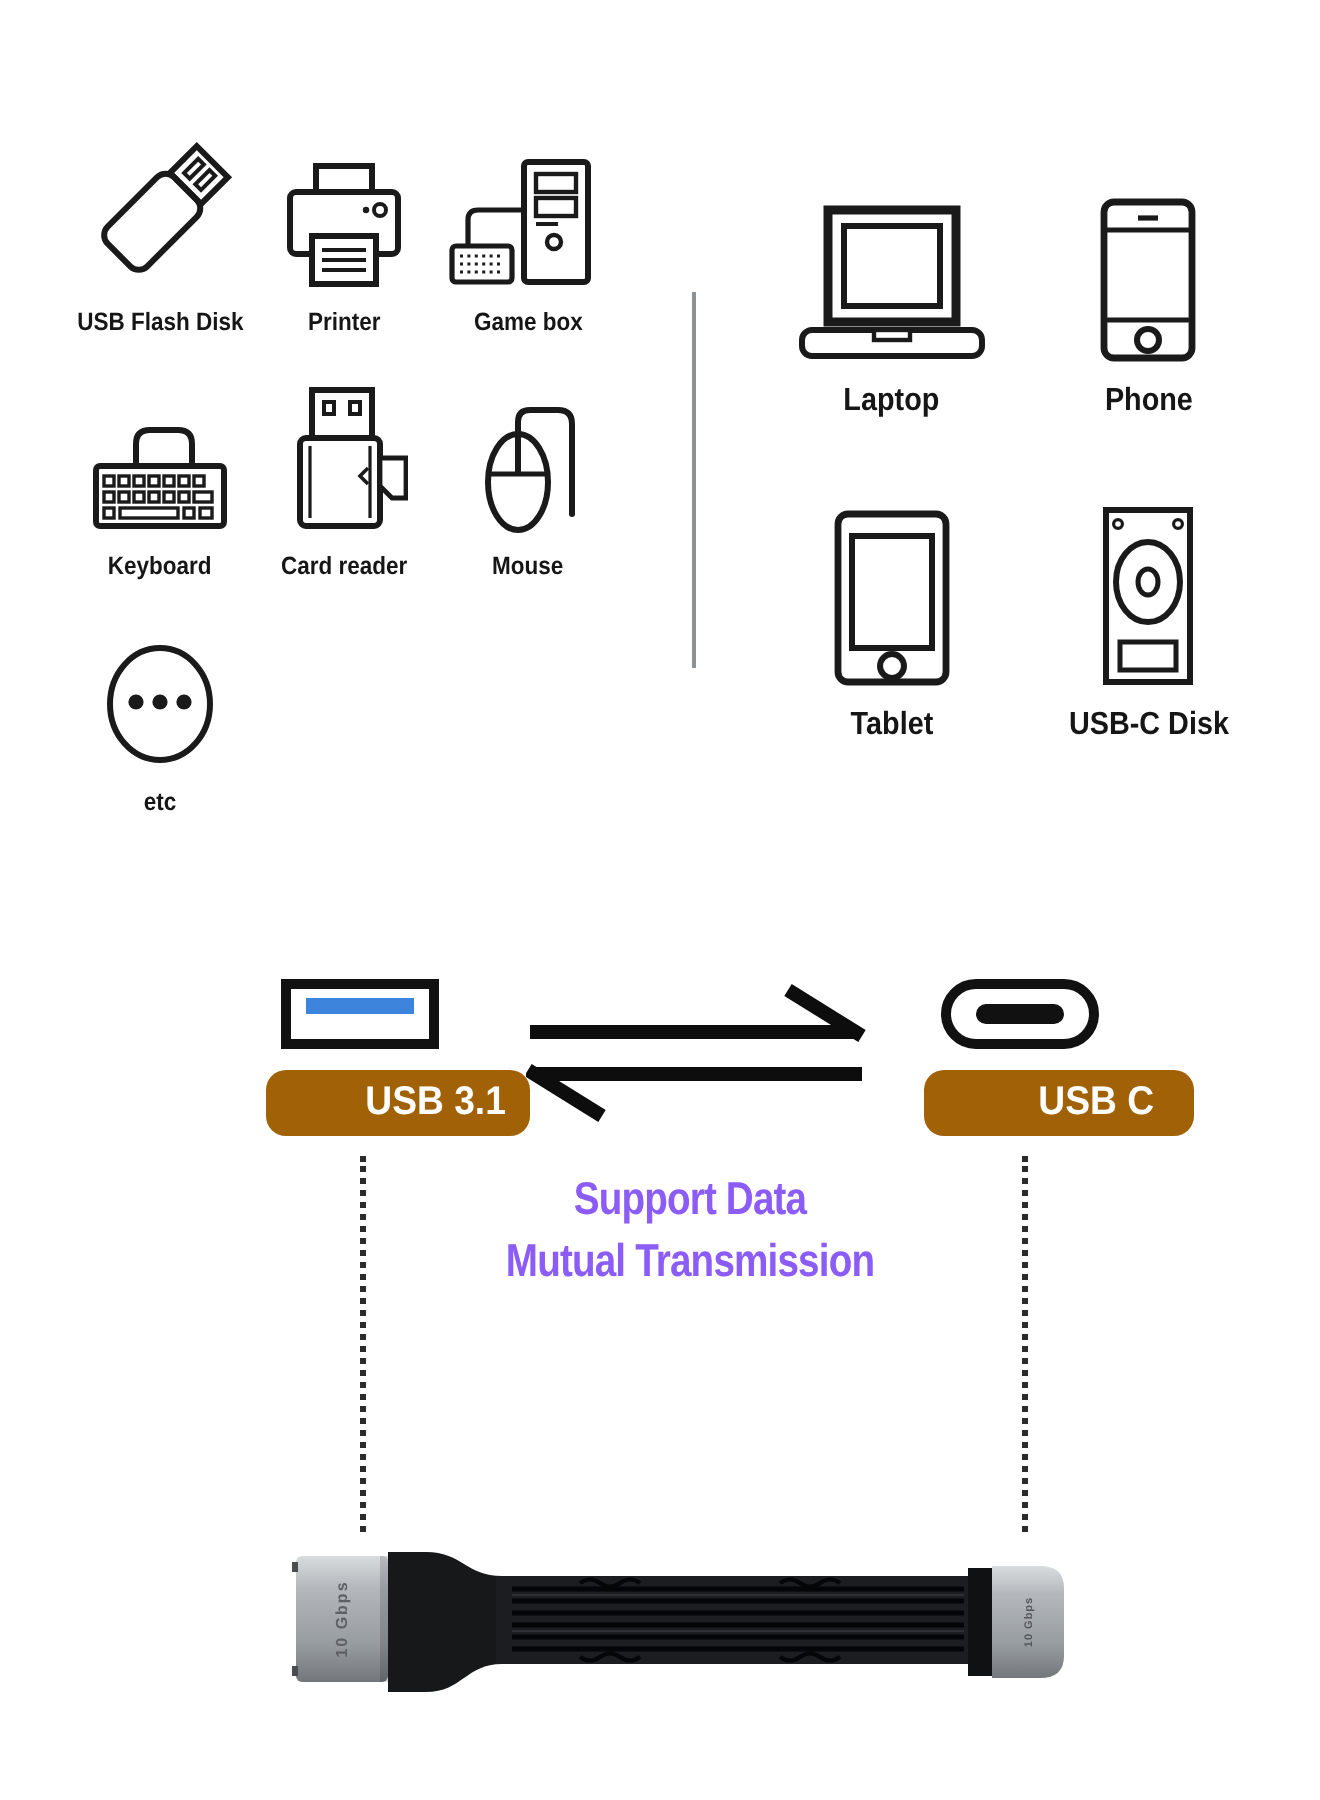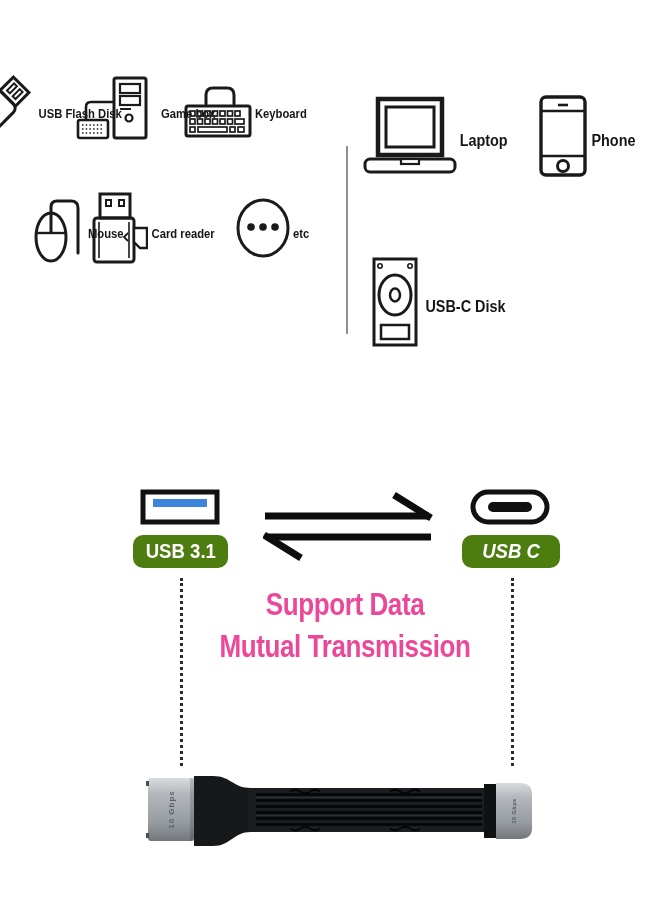--- a/index.html
+++ b/index.html
@@ -5,42 +5,42 @@
   html,body{margin:0;padding:0;background:#fff;}
   .page{position:relative;width:660px;height:900px;background:#ffffff;overflow:hidden;
         font-family:"Liberation Sans",sans-serif;color:#111;}
 
   
   .devices-left{position:absolute;left:34px;top:50px;width:276px;display:grid;
 
                 grid-template-columns:92px 92px 92px;grid-template-rows:118px 122px 118px;}
   .devices-right{position:absolute;left:382px;top:62px;width:256px;display:grid;
                  grid-template-columns:128px 128px;grid-template-rows:148px 140px;row-gap:22px;text-align:right;}
-  .cell{display:flex;flex-direction:row;align-items:center;justify-content:flex-end;}
+  .cell{display:flex;flex-direction:column;align-items:center;justify-content:flex-end;}
   .icon-box{display:flex;align-items:flex-end;justify-content:center;}
   .device-label{margin-top:9px;font-size:12.5px;font-weight:700;white-space:nowrap;
                 display:inline-block;transform:scaleX(0.9);color:#161616;}
   .devices-right .device-label{font-size:16px;margin-top:10px;}
   svg.icon{display:block;}
   .divider{position:absolute;left:346px;top:146px;width:2px;height:188px;background:#8d9094;}
 
   
   .port-svg{position:absolute;}
-  .chip{position:absolute;height:33px;background:#4d7c0f;border-radius:10px;
+  .chip{position:absolute;height:33px;background:#a16207;border-radius:10px;
         display:flex;align-items:center;justify-content:center;color:#fff;
-        font-weight:700;font-size:20px;}
+        font-weight:700;font-size:20px;padding-left:37px;}
   .chip span{display:inline-block;transform:scaleX(0.93);white-space:nowrap;}
   .chip-left{left:133px;top:535px;width:95px;}
-  .chip-right{left:462px;top:535px;width:98px;font-style:italic;}
+  .chip-right{left:462px;top:535px;width:98px;}
   .arrows-svg{position:absolute;left:263px;top:492px;}
   .dotted{position:absolute;top:578px;height:188px;width:0;border-left:3px dotted #2b2b2b;}
   .dotted-left{left:180px;}
   .dotted-right{left:511px;}
   .caption{position:absolute;left:172px;top:584px;width:346px;text-align:center;
-           font-weight:700;font-size:31px;line-height:1.34;color:#ec4899;letter-spacing:-0.5px;}
+           font-weight:700;font-size:23px;line-height:1.34;color:#8b5cf6;letter-spacing:-0.5px;}
   .caption .cap-line{display:block;transform:scaleX(0.84);white-space:nowrap;}
 
   
   .product-svg{position:absolute;left:140px;top:771px;}
 </style>
 </head>
 <body>
 
 <div class="page">
 
@@ -53,20 +53,39 @@
             <rect x="28" y="5" width="22" height="19"></rect>
             <rect x="33" y="9" width="4" height="10" stroke-width="2"></rect>
             <rect x="41" y="9" width="4" height="10" stroke-width="2"></rect>
             <rect x="25" y="24" width="28" height="47" rx="6"></rect>
           </g>
         </svg>
       </div>
       <span class="device-label">USB Flash Disk</span>
     </div>
 
+    <div class="cell">
+      <div class="icon-box">
+        <svg class="icon" width="66" height="64" viewBox="0 0 66 64">
+          <g fill="none" stroke="#1a1a1a" stroke-width="3">
+            <rect x="19" y="2" width="28" height="13"></rect>
+            <rect x="6" y="15" width="54" height="31" rx="3"></rect>
+            <circle cx="51" cy="24" r="3" stroke-width="2"></circle>
+            <circle cx="44" cy="24" r="1.6" fill="#1a1a1a" stroke="none"></circle>
+            <rect x="17" y="37" width="32" height="24" fill="#ffffff"></rect>
+            <g stroke-width="2">
+              <line x1="22" y1="44" x2="44" y2="44"></line>
+              <line x1="22" y1="49" x2="44" y2="49"></line>
+              <line x1="22" y1="54" x2="44" y2="54"></line>
+            </g>
+          </g>
+        </svg>
+      </div>
+      <span class="device-label">Printer</span>
+    </div>
 
 
     <div class="cell">
       <div class="icon-box">
         <svg class="icon" width="84" height="66" viewBox="0 0 84 66">
           <g fill="none" stroke="#1a1a1a" stroke-width="3">
             <rect x="40" y="2" width="32" height="60" rx="2"></rect>
             <rect x="46" y="8" width="20" height="9" stroke-width="2.2"></rect>
             <rect x="46" y="20" width="20" height="9" stroke-width="2.2"></rect>
             <line x1="46" y1="33" x2="57" y2="33" stroke-width="2"></line>
@@ -111,50 +130,50 @@
               <rect x="54" y="49" width="6" height="5"></rect>
             </g>
           </g>
         </svg>
       </div>
       <span class="device-label">Keyboard</span>
     </div>
 
     <div class="cell">
       <div class="icon-box">
-        <svg class="icon" width="60" height="68" viewBox="0 0 60 68">
-          <g fill="none" stroke="#1a1a1a" stroke-width="3">
-            <ellipse cx="25" cy="42" rx="15" ry="24"></ellipse>
-            <line x1="25" y1="18" x2="25" y2="38"></line>
-            <line x1="10" y1="38" x2="40" y2="38" stroke-width="2.4"></line>
-            <path d="M25 18 V12 q0 -6 6 -6 h14 q7 0 7 7 v45" stroke-linecap="round"></path>
-          </g>
-        </svg>
-      </div>
-      <span class="device-label">Mouse</span>
-    </div>
-
-    <div class="cell">
-      <div class="icon-box">
         <svg class="icon" width="64" height="74" viewBox="0 0 64 74">
           <g fill="none" stroke="#1a1a1a" stroke-width="3">
             <rect x="16" y="2" width="30" height="24"></rect>
             <rect x="22" y="8" width="5" height="6" stroke-width="2"></rect>
             <rect x="35" y="8" width="5" height="6" stroke-width="2"></rect>
             <rect x="10" y="26" width="40" height="44" rx="3"></rect>
             <line x1="15" y1="30" x2="15" y2="66" stroke-width="1.6"></line>
             <line x1="45" y1="30" x2="45" y2="66" stroke-width="1.6"></line>
             <path d="M44 41 l-4 4 l4 4" stroke-width="1.8"></path>
             <path d="M50 36 H63 V56 H56 L50 50 Z" fill="#ffffff" stroke-width="2.4"></path>
           </g>
         </svg>
       </div>
       <span class="device-label">Card reader</span>
     </div>
 
+    <div class="cell">
+      <div class="icon-box">
+        <svg class="icon" width="60" height="68" viewBox="0 0 60 68">
+          <g fill="none" stroke="#1a1a1a" stroke-width="3">
+            <ellipse cx="25" cy="42" rx="15" ry="24"></ellipse>
+            <line x1="25" y1="18" x2="25" y2="38"></line>
+            <line x1="10" y1="38" x2="40" y2="38" stroke-width="2.4"></line>
+            <path d="M25 18 V12 q0 -6 6 -6 h14 q7 0 7 7 v45" stroke-linecap="round"></path>
+          </g>
+        </svg>
+      </div>
+      <span class="device-label">Mouse</span>
+    </div>
+
 
     <div class="cell">
       <div class="icon-box">
         <svg class="icon" width="58" height="64" viewBox="0 0 58 64">
           <g fill="none" stroke="#1a1a1a" stroke-width="3">
             <ellipse cx="29" cy="31" rx="25" ry="28"></ellipse>
             <circle cx="17" cy="30" r="3.8" fill="#1a1a1a" stroke="none"></circle>
             <circle cx="29" cy="30" r="3.8" fill="#1a1a1a" stroke="none"></circle>
             <circle cx="41" cy="30" r="3.8" fill="#1a1a1a" stroke="none"></circle>
           </g>
@@ -190,20 +209,32 @@
             <line x1="21" y1="11" x2="31" y2="11" stroke-width="2.6"></line>
             <line x1="4" y1="17" x2="48" y2="17" stroke-width="2.6"></line>
             <line x1="4" y1="62" x2="48" y2="62" stroke-width="2.6"></line>
             <circle cx="26" cy="72" r="5.5" stroke-width="3"></circle>
           </g>
         </svg>
       </div>
       <span class="device-label">Phone</span>
     </div>
 
+    <div class="cell">
+      <div class="icon-box">
+        <svg class="icon" width="62" height="90" viewBox="0 0 62 90">
+          <g fill="none" stroke="#1a1a1a" stroke-width="3.4">
+            <rect x="4" y="3" width="54" height="84" rx="5"></rect>
+            <rect x="11" y="14" width="40" height="56" stroke-width="3"></rect>
+            <circle cx="31" cy="79" r="6" stroke-width="3"></circle>
+          </g>
+        </svg>
+      </div>
+      <span class="device-label">Tablet</span>
+    </div>
 
     <div class="cell">
       <div class="icon-box">
         <svg class="icon" width="52" height="92" viewBox="0 0 52 92">
           <g fill="none" stroke="#1a1a1a" stroke-width="3">
             <rect x="5" y="3" width="42" height="86"></rect>
             <circle cx="11" cy="10" r="2.2" stroke-width="1.6"></circle>
             <circle cx="41" cy="10" r="2.2" stroke-width="1.6"></circle>
             <ellipse cx="26" cy="39" rx="16" ry="20"></ellipse>
             <ellipse cx="26" cy="39" rx="5" ry="6.5" stroke-width="2.5"></ellipse>

